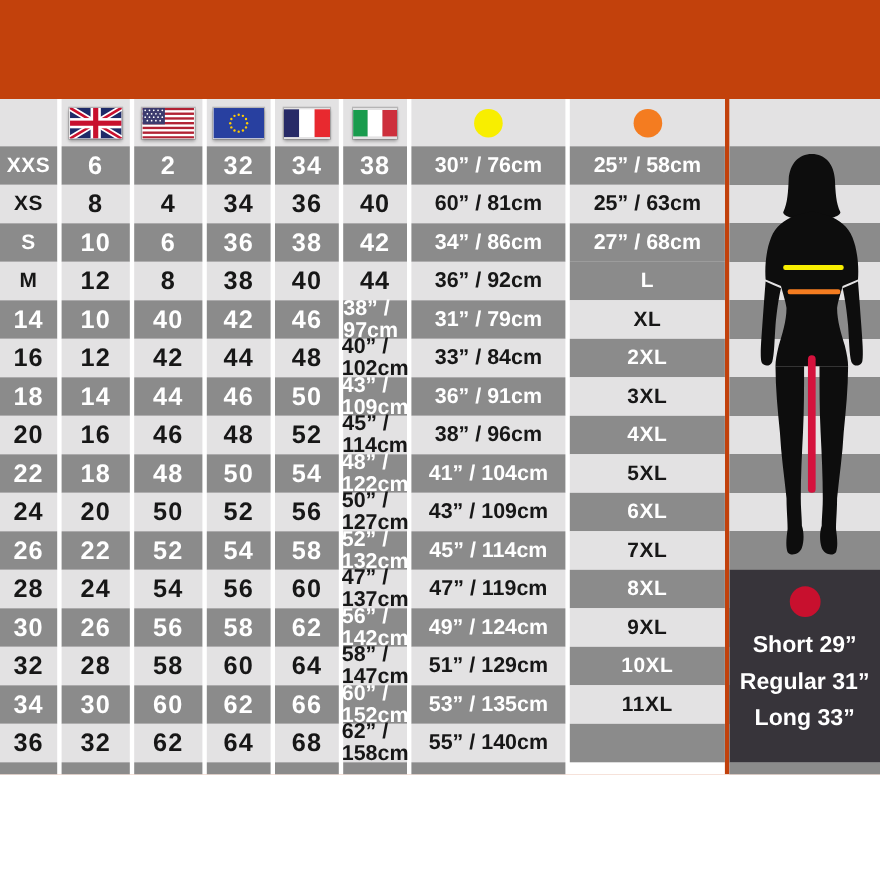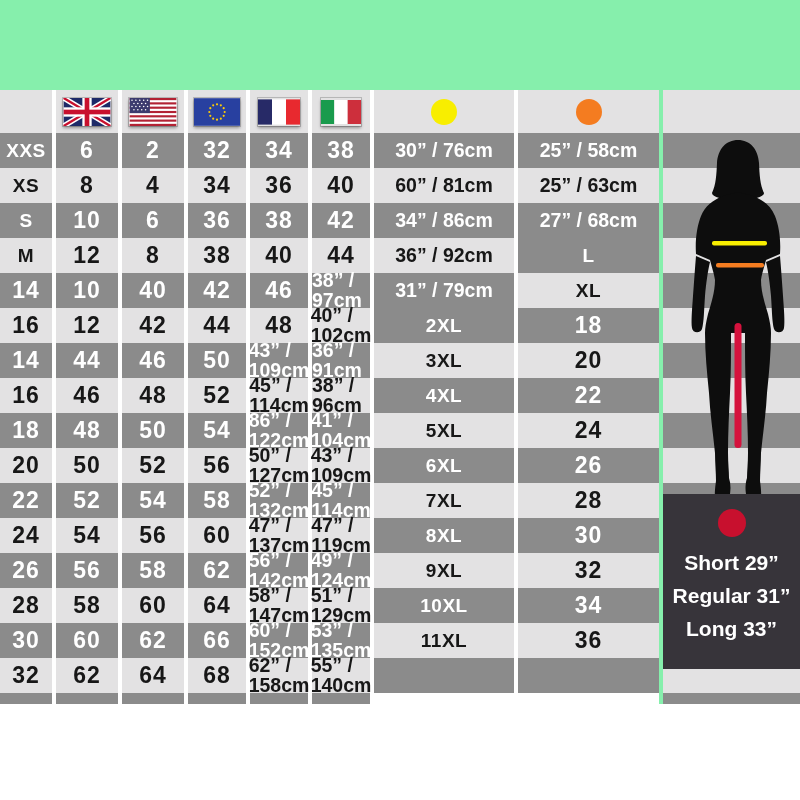--- a/index.html
+++ b/index.html
@@ -1,17 +1,17 @@
 <!DOCTYPE html>
 <html><head>
 <meta charset="utf-8">
 <style>
   html,body{margin:0;padding:0;background:#ffffff;}
   .sheet{
-    position:relative;width:800px;height:704px;background:#86efac;overflow:hidden;
+    position:relative;width:800px;height:704px;background:#c2410c;overflow:hidden;
     font-family:"Liberation Sans", sans-serif;
   }
   
   .grid{
     position:absolute;top:90px;left:0;width:659px;
     display:grid;
     grid-template-columns:52px 62px 62px 58px 58px 58px 140px 141px;
     grid-template-rows:43px repeat(16,35px) 20px;
     column-gap:4px;background:#ffffff;
   }
@@ -32,21 +32,21 @@
     position:absolute;top:90px;left:663px;width:137px;height:623px;
     background:#e3e2e3;overflow:hidden;
   }
   .figure-stripes{
     position:absolute;top:43px;left:0;width:100%;height:560px;
     background:repeating-linear-gradient(to bottom,#8b8b8b 0 35px,#e3e2e3 35px 70px);
   }
   .figure-footer-stripe{position:absolute;top:603px;left:0;width:100%;height:20px;background:#8b8b8b;}
   .silhouette{position:absolute;top:0;left:0;width:137px;height:623px;}
   .inseam-box{
-    position:absolute;top:404px;left:0;width:137px;height:175px;
+    position:absolute;top:428px;left:0;width:137px;height:175px;
     background:#37343a;color:#ffffff;display:flex;flex-direction:column;align-items:center;
   }
   .inseam-box .dot.inseam{width:28px;height:28px;background:#c8102e;margin-top:15px;margin-bottom:9px;}
   .inseam-line{font-weight:700;font-size:21px;line-height:33px;white-space:nowrap;}
 </style>
 </head>
 <body>
 
 <div class="sheet">
 
@@ -190,20 +190,21 @@
     <div class="cell meas dark">38” / 97cm</div>
     <div class="cell meas dark">31” / 79cm</div>
 
     <div class="cell label light">XL</div>
     <div class="cell num light">16</div>
     <div class="cell num light">12</div>
     <div class="cell num light">42</div>
     <div class="cell num light">44</div>
     <div class="cell num light">48</div>
     <div class="cell meas light">40” / 102cm</div>
+    <div class="cell meas light">33” / 84cm</div>
 
     <div class="cell label dark">2XL</div>
     <div class="cell num dark">18</div>
     <div class="cell num dark">14</div>
     <div class="cell num dark">44</div>
     <div class="cell num dark">46</div>
     <div class="cell num dark">50</div>
     <div class="cell meas dark">43” / 109cm</div>
     <div class="cell meas dark">36” / 91cm</div>
 
@@ -215,21 +216,21 @@
     <div class="cell num light">52</div>
     <div class="cell meas light">45” / 114cm</div>
     <div class="cell meas light">38” / 96cm</div>
 
     <div class="cell label dark">4XL</div>
     <div class="cell num dark">22</div>
     <div class="cell num dark">18</div>
     <div class="cell num dark">48</div>
     <div class="cell num dark">50</div>
     <div class="cell num dark">54</div>
-    <div class="cell meas dark">86” / 122cm</div>
+    <div class="cell meas dark">48” / 122cm</div>
     <div class="cell meas dark">41” / 104cm</div>
 
     <div class="cell label light">5XL</div>
     <div class="cell num light">24</div>
     <div class="cell num light">20</div>
     <div class="cell num light">50</div>
     <div class="cell num light">52</div>
     <div class="cell num light">56</div>
     <div class="cell meas light">50” / 127cm</div>
     <div class="cell meas light">43” / 109cm</div>

